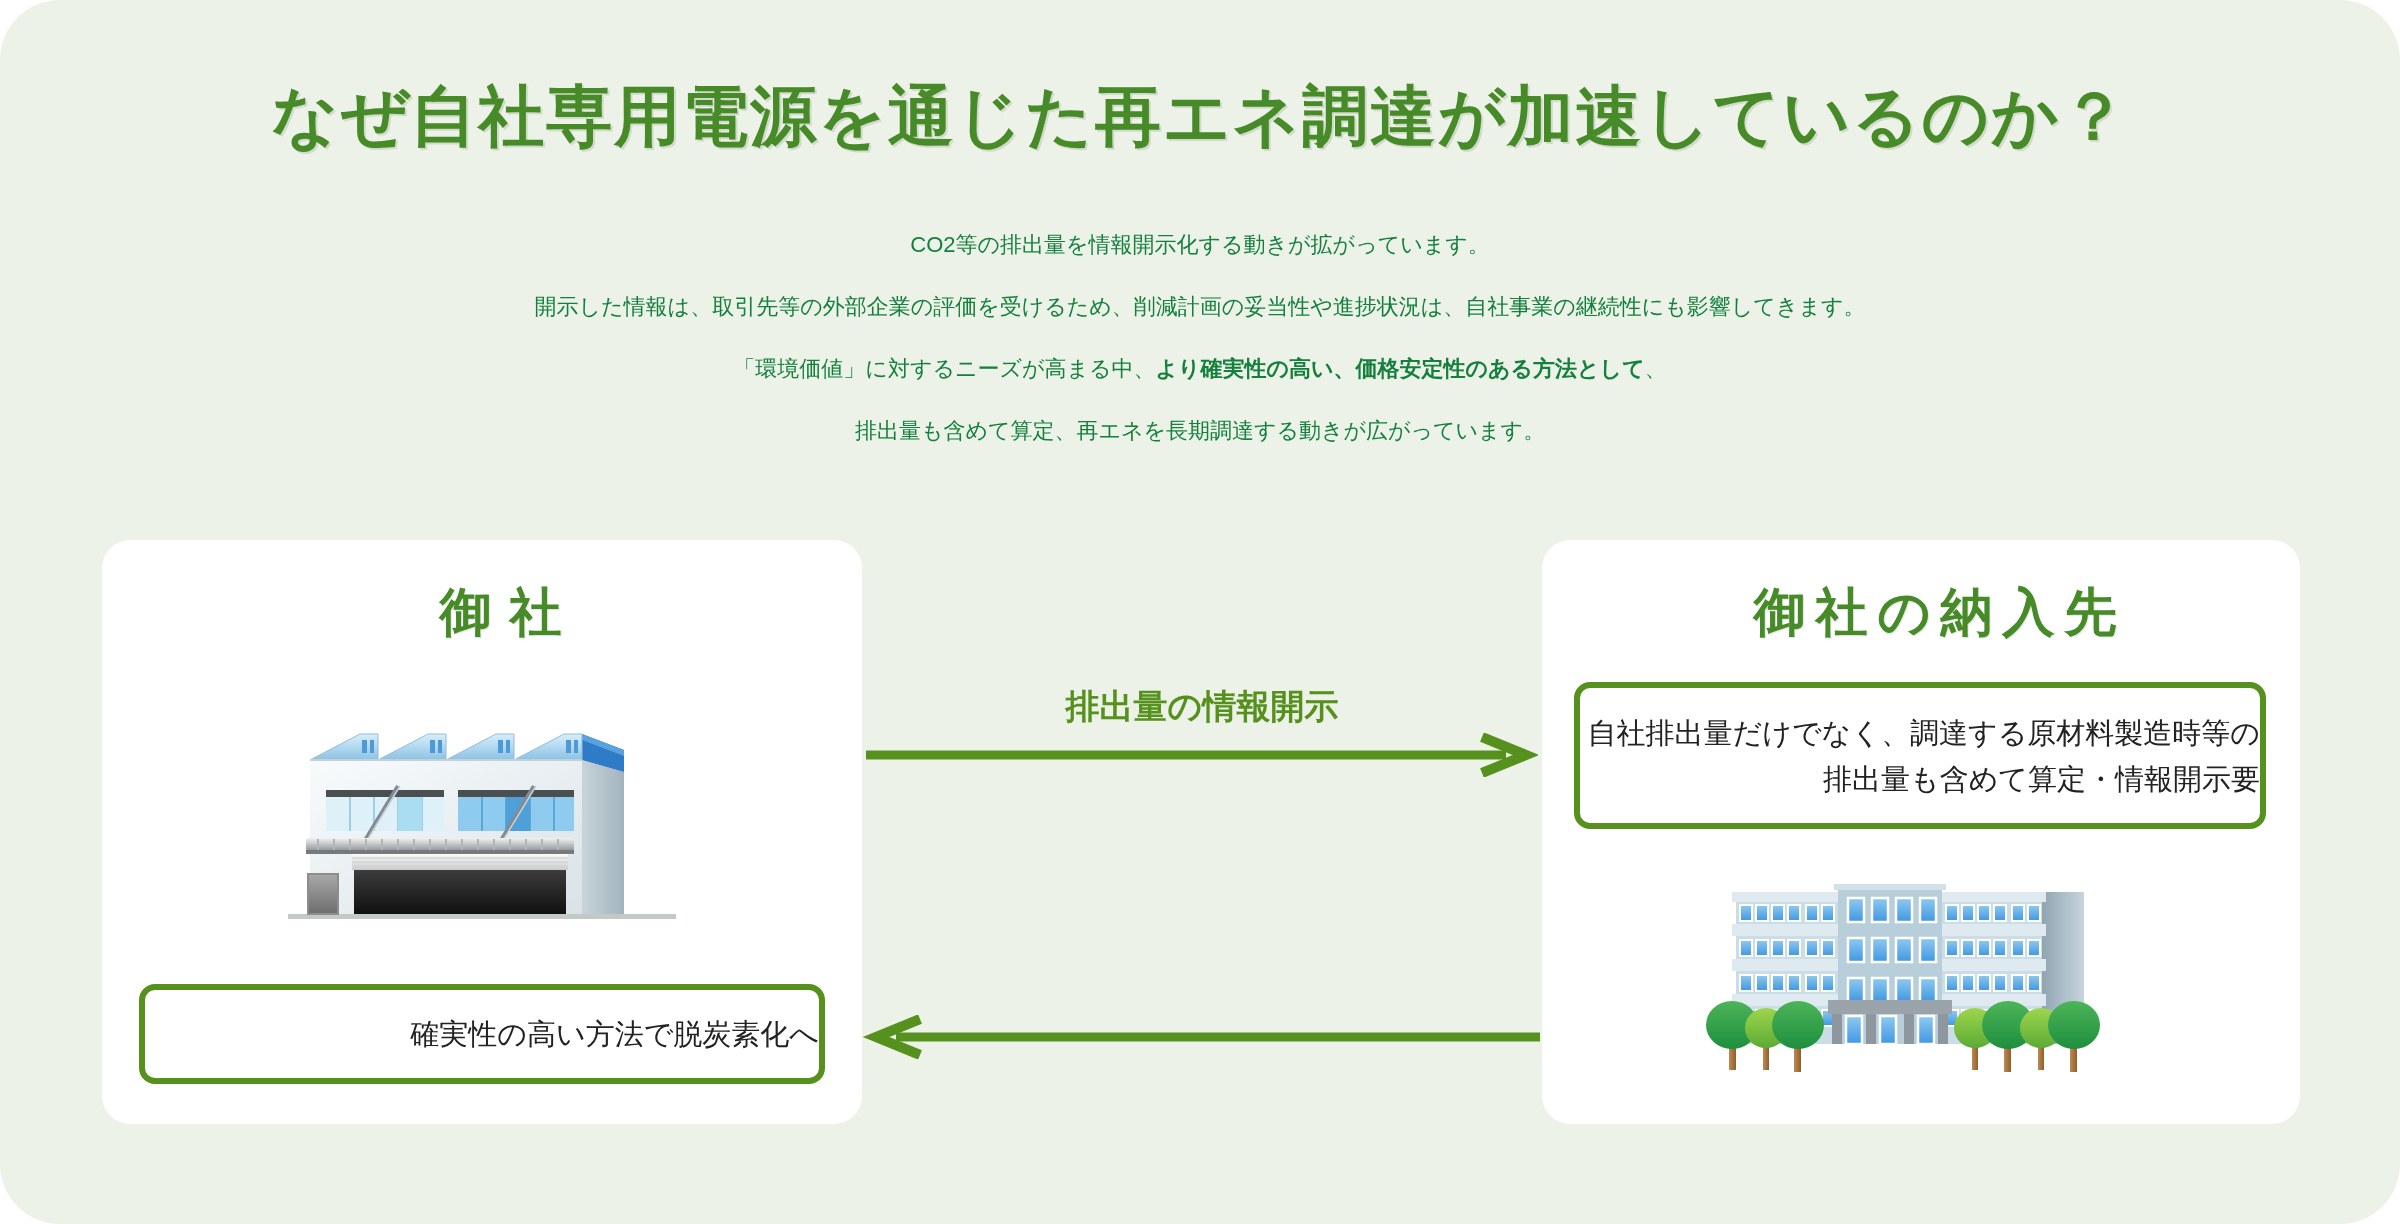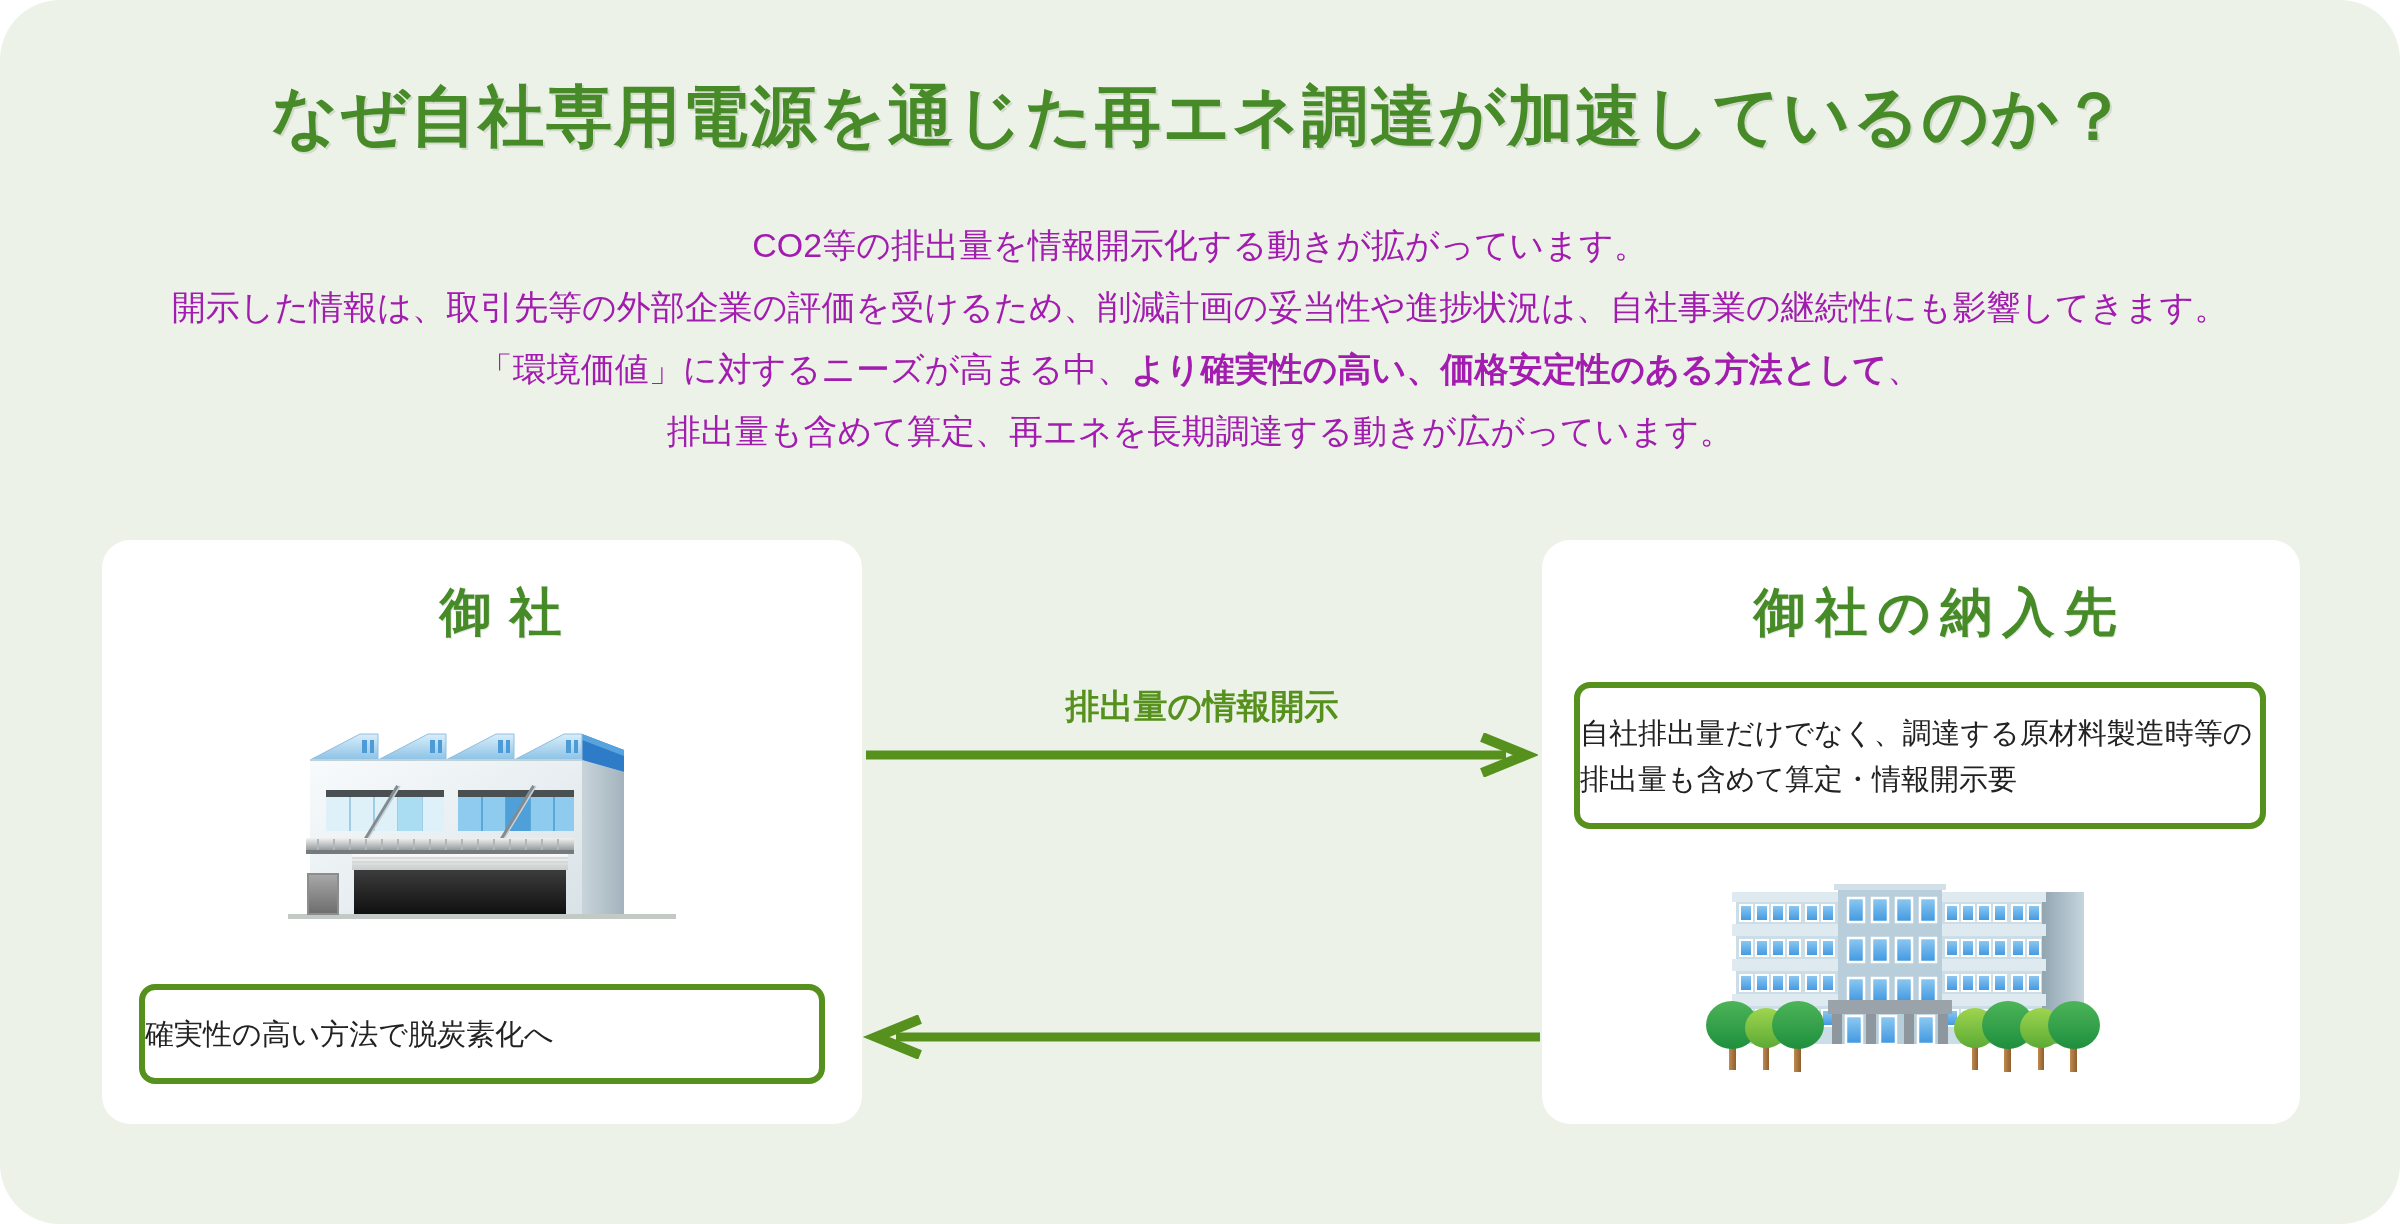--- a/index.html
+++ b/index.html
@@ -10,40 +10,40 @@
     background:#edf2e8;border-radius:60px;overflow:hidden;
   }
   .main-title{
     position:absolute;top:72px;left:0;width:2400px;
     text-align:center;font-size:66px;font-weight:bold;
     color:#478a28;letter-spacing:2px;
     text-shadow:2px 2px 0 rgba(90,110,80,0.18);
   }
   .intro{
     position:absolute;top:214px;left:0;width:2400px;
-    text-align:center;font-size:34px;line-height:62px;color:#a21caf;
+    text-align:center;font-size:22px;line-height:62px;color:#15803d;
   }
   .intro b{font-weight:bold;}
   .card{
     position:absolute;top:540px;width:760px;height:584px;
     background:#ffffff;border-radius:28px;
   }
   .card-left{left:102px;}
   .card-right{left:1542px;width:758px;}
   .card-title{
     position:absolute;top:38px;left:0;width:100%;
     text-align:center;font-size:52px;font-weight:bold;color:#478a28;
     text-shadow:1px 1px 0 rgba(90,110,80,0.18);
   }
   .card-title.spaced2{letter-spacing:18px;text-indent:18px;padding-left:37px;}
   .card-title.spaced6{letter-spacing:10px;text-indent:10px;padding-left:28px;}
   .green-box{
     position:absolute;background:#ffffff;
     border:6px solid #55911c;border-radius:16px;
-    display:flex;flex-direction:column;justify-content:center;align-items:flex-start;
+    display:flex;flex-direction:column;justify-content:center;align-items:flex-end;
     font-size:29px;color:#222222;line-height:46px;text-align:center;
   }
   .green-box-left{left:37px;top:444px;width:686px;height:100px;}
   .green-box-right{left:32px;top:142px;width:692px;height:147px;}
   .illus{position:absolute;}
   .illus-factory{left:170px;top:150px;}
   .illus-building{left:128px;top:338px;}
   .arrow-label{
     position:absolute;width:672px;text-align:center;
     font-size:34px;font-weight:bold;color:#55911c;

